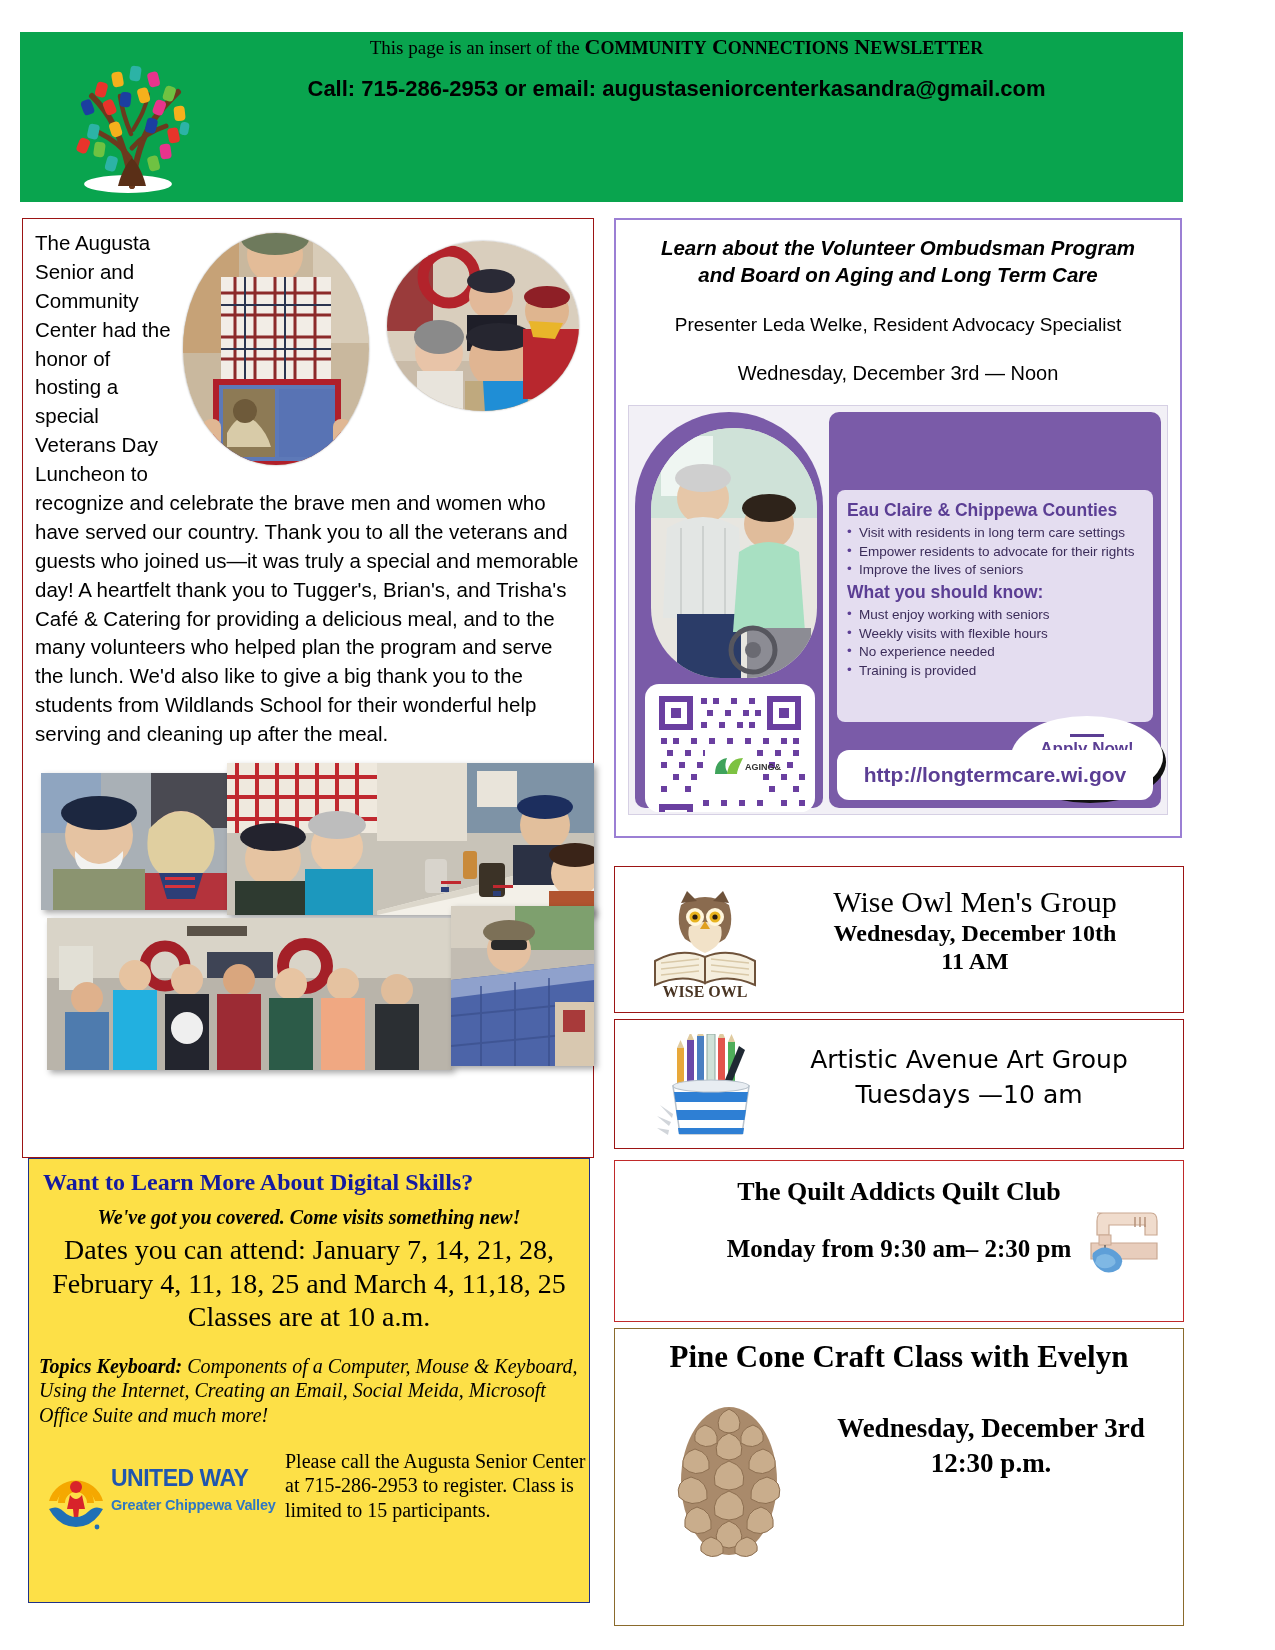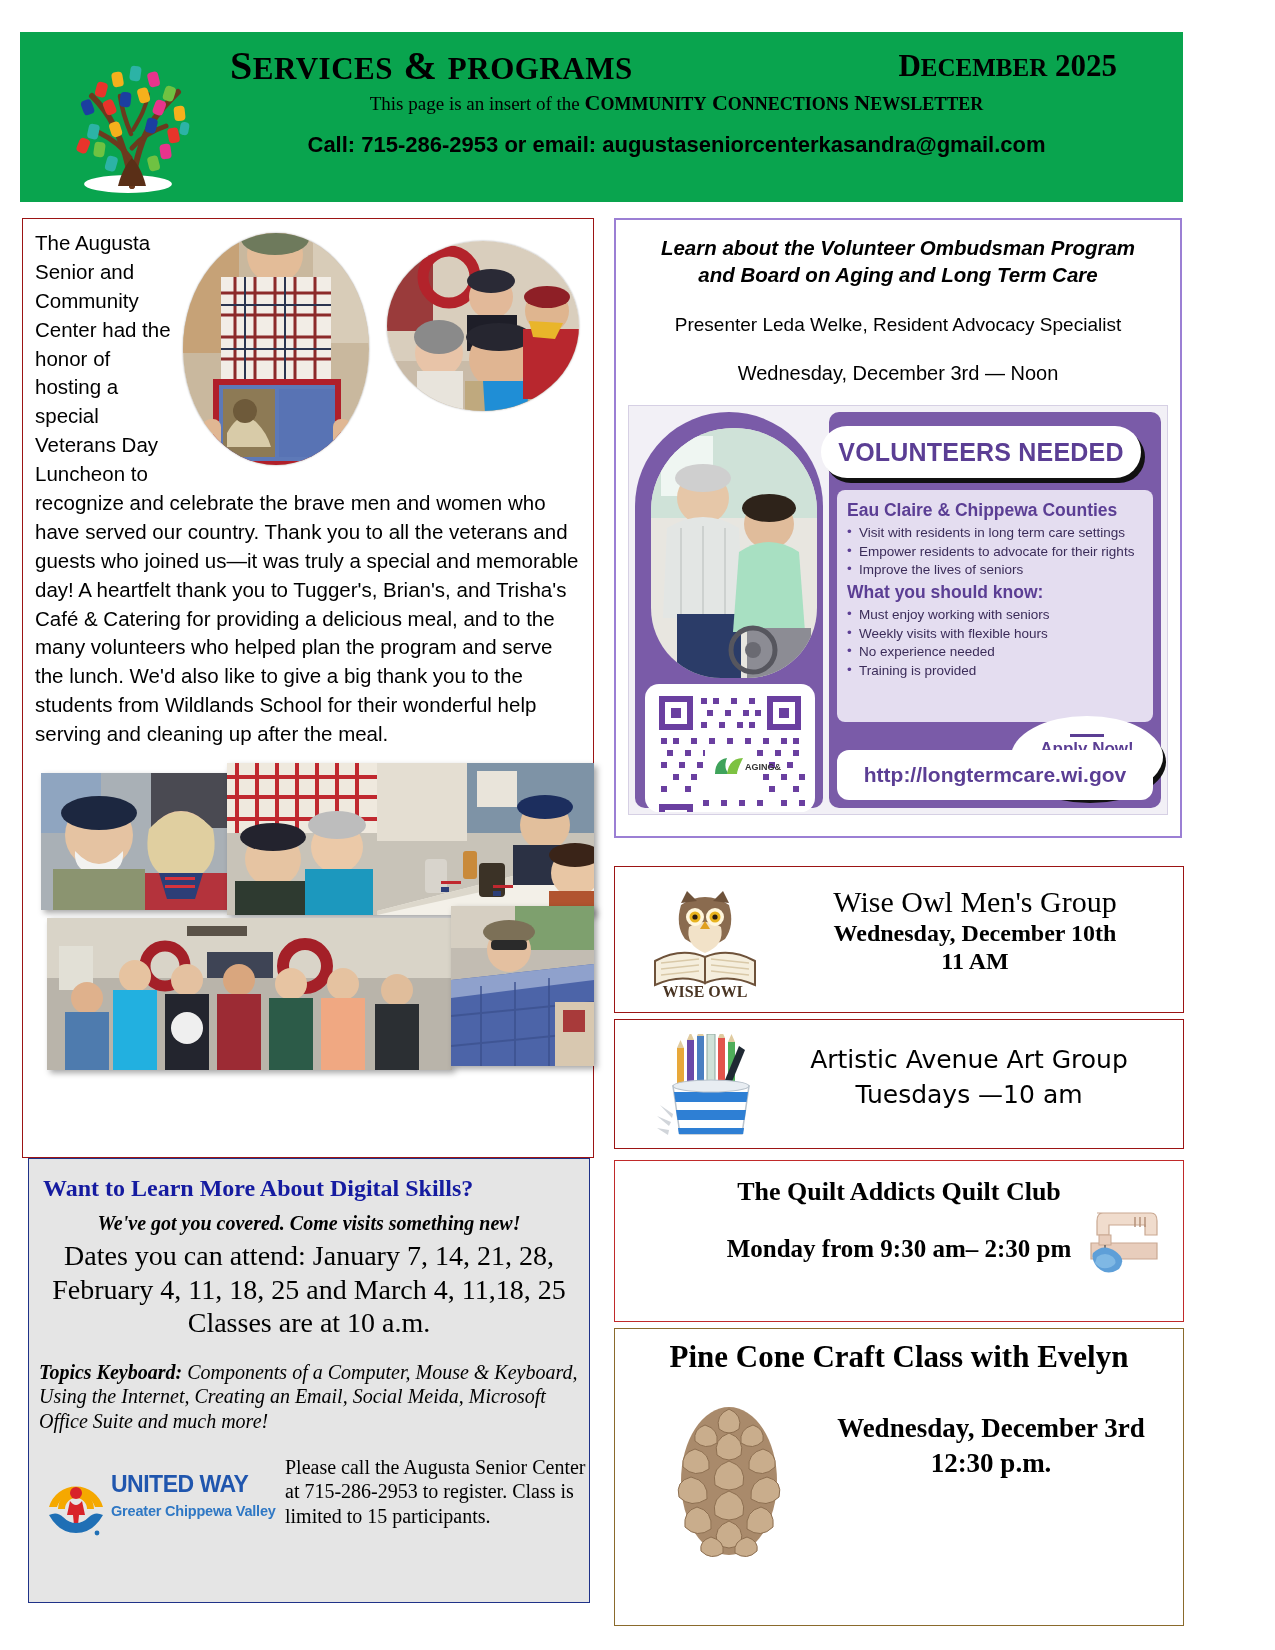--- a/index.html
+++ b/index.html
@@ -31,21 +31,21 @@
   .clearfix::after{content:"";display:block;clear:both;}
 
   .collage{position:relative;margin-top:14px;height:310px;}
   .ph{position:absolute;overflow:hidden;box-shadow:3px 3px 6px rgba(0,0,0,.35);}
   .ph-a{left:6px;top:10px;width:187px;height:137px;}
   .ph-b{left:192px;top:0px;width:367px;height:152px;}
   .ph-c{left:12px;top:155px;width:405px;height:152px;}
   .ph-d{left:416px;top:143px;width:143px;height:160px;}
 
   
-  .digital-box{position:absolute;left:28px;top:1158px;width:562px;height:445px;border:1.5px solid #1F3288;background:#e5e5e5;padding:12px 10px;box-sizing:border-box;}
+  .digital-box{position:absolute;left:28px;top:1158px;width:562px;height:445px;border:1.5px solid #1F3288;background:#fde047;padding:6px 10px;box-sizing:border-box;}
   .ds-head{color:#151BA0;font-family:"Liberation Serif",serif;font-weight:bold;font-size:24px;margin:4px 0 10px 4px;}
   .ds-sub{font-family:"Liberation Serif",serif;font-style:italic;font-weight:bold;font-size:20px;text-align:center;margin:0 0 4px 0;}
   .ds-dates{font-family:"Liberation Serif",serif;font-size:28px;text-align:center;line-height:1.2;}
   .ds-topics{font-family:"Liberation Serif",serif;font-style:italic;font-size:20px;line-height:1.22;margin-top:20px;}
   .ds-topics b{font-weight:bold;}
   .ds-bottom{margin-top:14px;position:relative;height:130px;}
   .uw-logo{position:absolute;left:6px;top:20px;width:238px;height:74px;}
   .uw-mark{position:absolute;left:0;top:0;width:62px;height:70px;}
   .uw-name{position:absolute;left:66px;top:4px;font-family:"Liberation Sans",sans-serif;font-weight:bold;font-size:23px;color:#2056AE;letter-spacing:-.5px;}
   .uw-sub{position:absolute;left:66px;top:36px;font-family:"Liberation Sans",sans-serif;font-size:14.5px;color:#2E77C4;font-weight:bold;letter-spacing:-.2px;}
@@ -131,24 +131,20 @@
       <rect x="98" y="80" width="11" height="15" rx="4" fill="#1B3FA0" transform="rotate(14 103 87)"></rect>
       <rect x="112" y="106" width="11" height="15" rx="4" fill="#E8348C" transform="rotate(-8 117 113)"></rect>
       <rect x="58" y="118" width="11" height="15" rx="4" fill="#2CB3A6" transform="rotate(16 63 125)"></rect>
       <rect x="100" y="118" width="11" height="15" rx="4" fill="#6FC242" transform="rotate(-14 105 125)"></rect>
       <rect x="30" y="100" width="11" height="15" rx="4" fill="#E8342B" transform="rotate(22 35 107)"></rect>
       <rect x="132" y="84" width="9" height="13" rx="4" fill="#2CB3A6" transform="rotate(10 136 90)"></rect>
     </g>
   </svg>
 
   <div class="mh-text">
-    <div class="mh-row1">
-      <div class="mh-title">S<span class="sc">ERVICES</span> &amp; <span class="sc">PROGRAMS</span></div>
-      <div class="mh-date">D<span class="sc">ECEMBER</span> 2025</div>
-    </div>
     <div class="mh-line2">
       <span>This page is an insert of the </span><b>C<span class="sc">OMMUNITY</span> C<span class="sc">ONNECTIONS</span> N<span class="sc">EWSLETTER</span></b>
     </div>
     <div class="mh-call">Call: 715-286-2953  or email: augustaseniorcenterkasandra@gmail.com</div>
   </div>
 </div>
 
 <div class="left-col">
   <div class="story-box">
 
@@ -479,23 +475,20 @@
           <g>
             <path d="M62 84 q0 -14 12 -16 q-4 10 2 16 Z" fill="#3FA35B"></path>
             <path d="M74 84 q2 -16 16 -16 q-6 12 -6 16 Z" fill="#7DC242"></path>
             <text x="92" y="80" font-family="Liberation Sans,sans-serif" font-size="9" font-weight="bold" fill="#333">AGING&amp;</text>
           </g>
         </svg>
       </div>
     </div>
 
     <div class="pst-right">
-      <div class="pst-banner">
-        <span>VOLUNTEERS NEEDED</span>
-      </div>
       <div class="pst-panel">
         <div class="pst-h">Eau Claire &amp; Chippewa Counties</div>
         <div class="pst-li">Visit with residents in long term care settings</div>
         <div class="pst-li">Empower residents to advocate for their rights</div>
         <div class="pst-li">Improve the lives of seniors</div>
         <div class="pst-h">What you should know:</div>
         <div class="pst-li">Must enjoy working with seniors</div>
         <div class="pst-li">Weekly visits with flexible hours</div>
         <div class="pst-li">No experience needed</div>
         <div class="pst-li">Training is provided</div>

